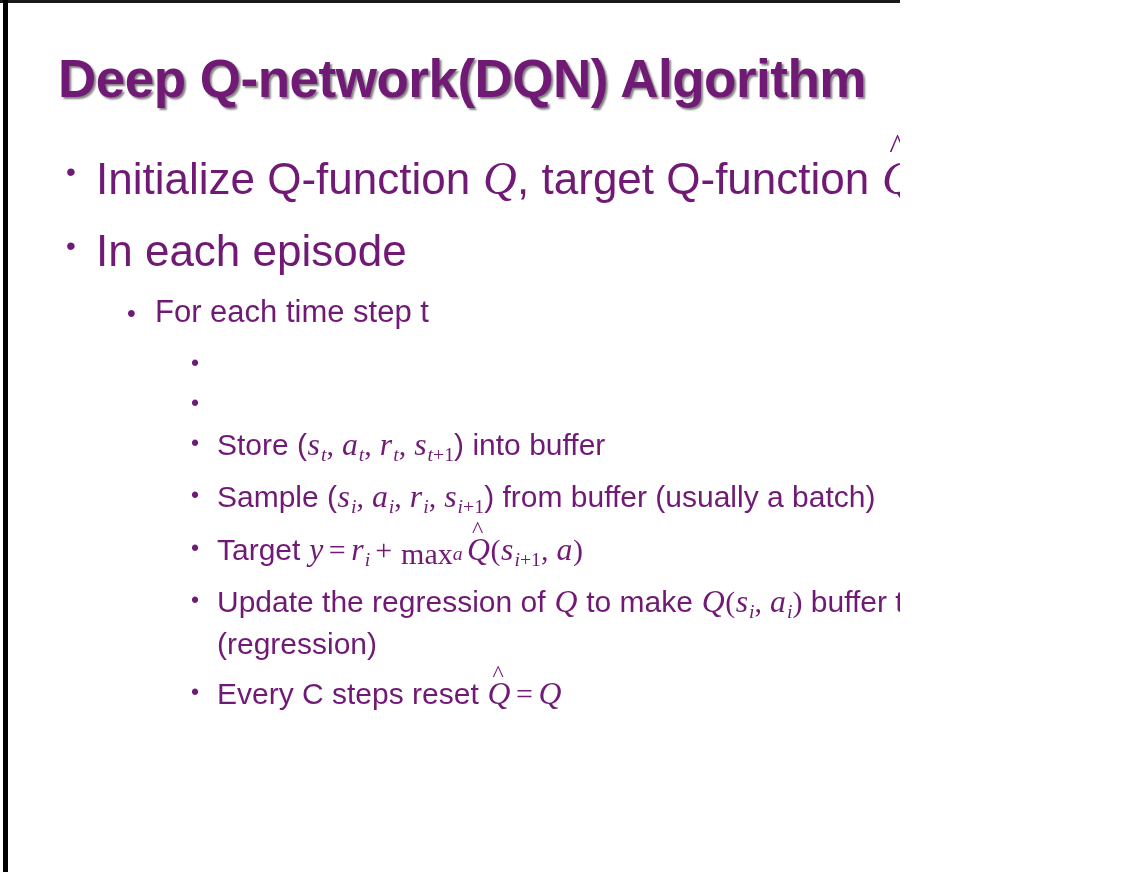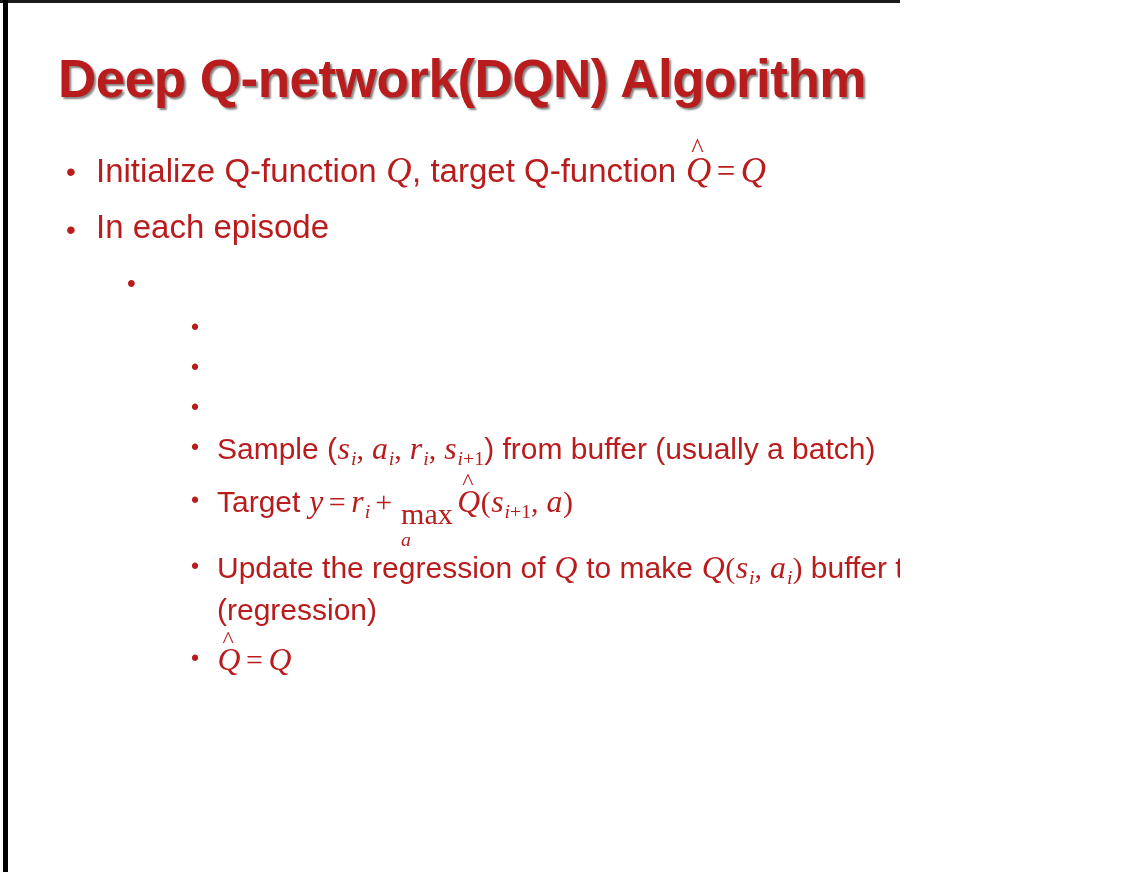--- a/index.html
+++ b/index.html
@@ -7,21 +7,21 @@
     padding: 0;
     background: #ffffff;
   }
   .slide {
     position: relative;
     width: 900px;
     height: 872px;
     background: #ffffff;
     overflow: hidden;
     font-family: "Liberation Sans", sans-serif;
-    color: #b91c1c;
+    color: #701a75;
     box-sizing: border-box;
   }
   .edge-left {
     position: absolute;
     left: 3px;
     top: 0;
     width: 5px;
     height: 872px;
     background: #000000;
   }
@@ -71,21 +71,21 @@
   .lvl1 {
     padding-left: 66px;
     margin-bottom: 13px;
   }
   .lvl1 .dot {
     width: 30px;
     font-size: 28px;
     padding-top: 10px;
   }
   .lvl1 .txt {
-    font-size: 33px;
+    font-size: 44px;
     line-height: 1.30;
   }
 
   
   .lvl2 {
     padding-left: 127px;
     margin-bottom: 12px;
   }
   .lvl2 .dot {
     width: 28px;
@@ -148,26 +148,27 @@
     top: -0.50em;
     left: 50%;
     transform: translateX(-58%);
     font-family: "Liberation Serif", "DejaVu Serif", serif;
     font-style: normal;
     font-size: 0.80em;
     line-height: 1;
   }
   .maxop {
     display: inline-flex;
-    flex-direction: column;
+    flex-direction: row;
+    align-items: center;
     vertical-align: baseline;
     line-height: 1;
     padding: 0 4px;
     position: relative;
-    top: 12px;
+    top: 4px;
   }
   .maxop .mtop {
     font-family: "Liberation Serif", "DejaVu Serif", serif;
     font-style: normal;
     font-size: 1.0em;
   }
   .maxop .mbot {
     font-family: "Liberation Serif", "DejaVu Serif", serif;
     font-style: italic;
     font-size: 0.66em;
@@ -191,32 +192,34 @@
       <span class="txt"><span>Initialize Q-function </span><span class="m">Q</span><span>, target Q-function </span><span class="hat"><span class="hatmark">^</span><span class="m">Q</span></span><span class="op">=</span><span class="m">Q</span></span>
     </div>
 
     <div class="bullet-row lvl1">
       <span class="dot">•</span>
       <span class="txt">In each episode</span>
     </div>
 
     <div class="bullet-row lvl2">
       <span class="dot">•</span>
-    </div>
-
-    <div class="bullet-row lvl3">
-      <span class="dot">•</span>
-    </div>
-
-    <div class="bullet-row lvl3">
-      <span class="dot">•</span>
-    </div>
-
-    <div class="bullet-row lvl3">
-      <span class="dot">•</span>
+      <span class="txt">For each time step t</span>
+    </div>
+
+    <div class="bullet-row lvl3">
+      <span class="dot">•</span>
+    </div>
+
+    <div class="bullet-row lvl3">
+      <span class="dot">•</span>
+    </div>
+
+    <div class="bullet-row lvl3">
+      <span class="dot">•</span>
+      <span class="txt"><span>Store (</span><span class="m">s</span><span class="sub">t</span><span class="mr">, </span><span class="m">a</span><span class="sub">t</span><span class="mr">, </span><span class="m">r</span><span class="sub">t</span><span class="mr">, </span><span class="m">s</span><span class="sub"><span>t</span><span class="up">+1</span></span><span>) into buffer</span></span>
     </div>
 
     <div class="bullet-row lvl3">
       <span class="dot">•</span>
       <span class="txt"><span>Sample (</span><span class="m">s</span><span class="sub">i</span><span class="mr">, </span><span class="m">a</span><span class="sub">i</span><span class="mr">, </span><span class="m">r</span><span class="sub">i</span><span class="mr">, </span><span class="m">s</span><span class="sub"><span>i</span><span class="up">+1</span></span><span>) from buffer (usually a batch)</span></span>
     </div>
 
     <div class="bullet-row lvl3">
       <span class="dot">•</span>
       <span class="txt"><span>Target </span><span class="m">y</span><span class="op">=</span><span class="m">r</span><span class="sub">i</span><span class="op">+</span><span class="maxop">
@@ -225,17 +228,17 @@
           </span><span class="hat"><span class="hatmark">^</span><span class="m">Q</span></span><span class="mr">(</span><span class="m">s</span><span class="sub"><span>i</span><span class="up">+1</span></span><span class="mr">, </span><span class="m">a</span><span class="mr">)</span></span>
     </div>
 
     <div class="bullet-row lvl3">
       <span class="dot">•</span>
       <span class="txt"><span>Update the regression of </span><span class="m">Q</span><span> to make </span><span class="m">Q</span><span class="mr">(</span><span class="m">s</span><span class="sub">i</span><span class="mr">, </span><span class="m">a</span><span class="sub">i</span><span class="mr">)</span><span> buffer to </span><span class="m">y</span><span> (regression)</span></span>
     </div>
 
     <div class="bullet-row lvl3">
       <span class="dot">•</span>
-      <span class="txt"><span class="hat"><span class="hatmark">^</span><span class="m">Q</span></span><span class="op">=</span><span class="m">Q</span></span>
+      <span class="txt"><span>Every C steps reset </span><span class="hat"><span class="hatmark">^</span><span class="m">Q</span></span><span class="op">=</span><span class="m">Q</span></span>
     </div>
 
   </div>
 </div>
 
 </body></html>

